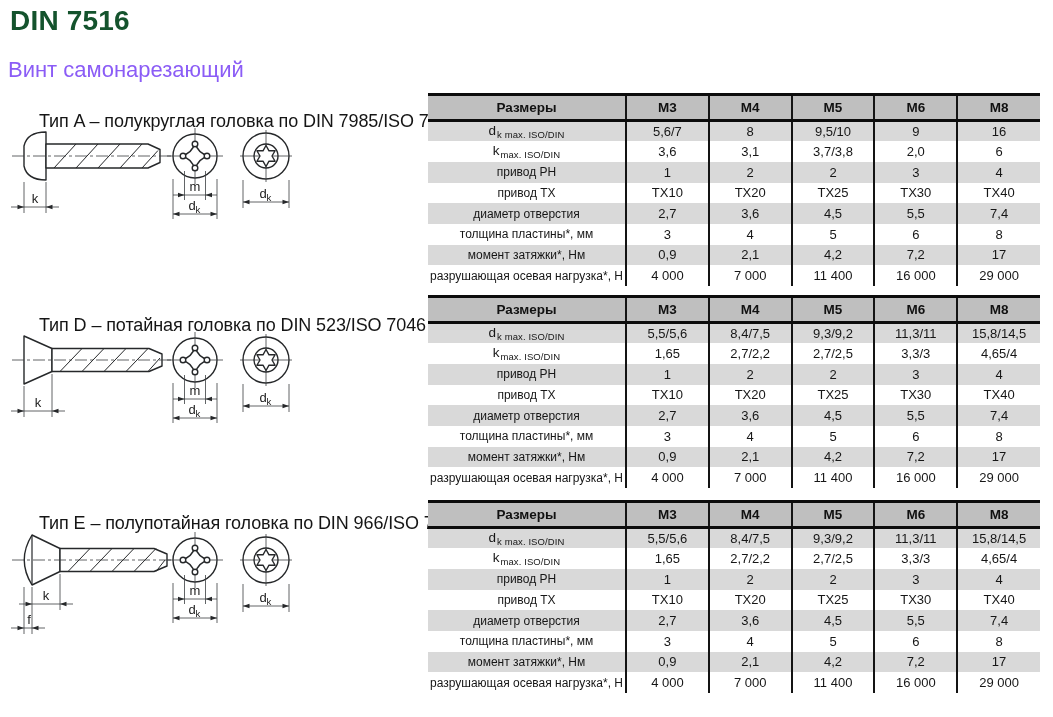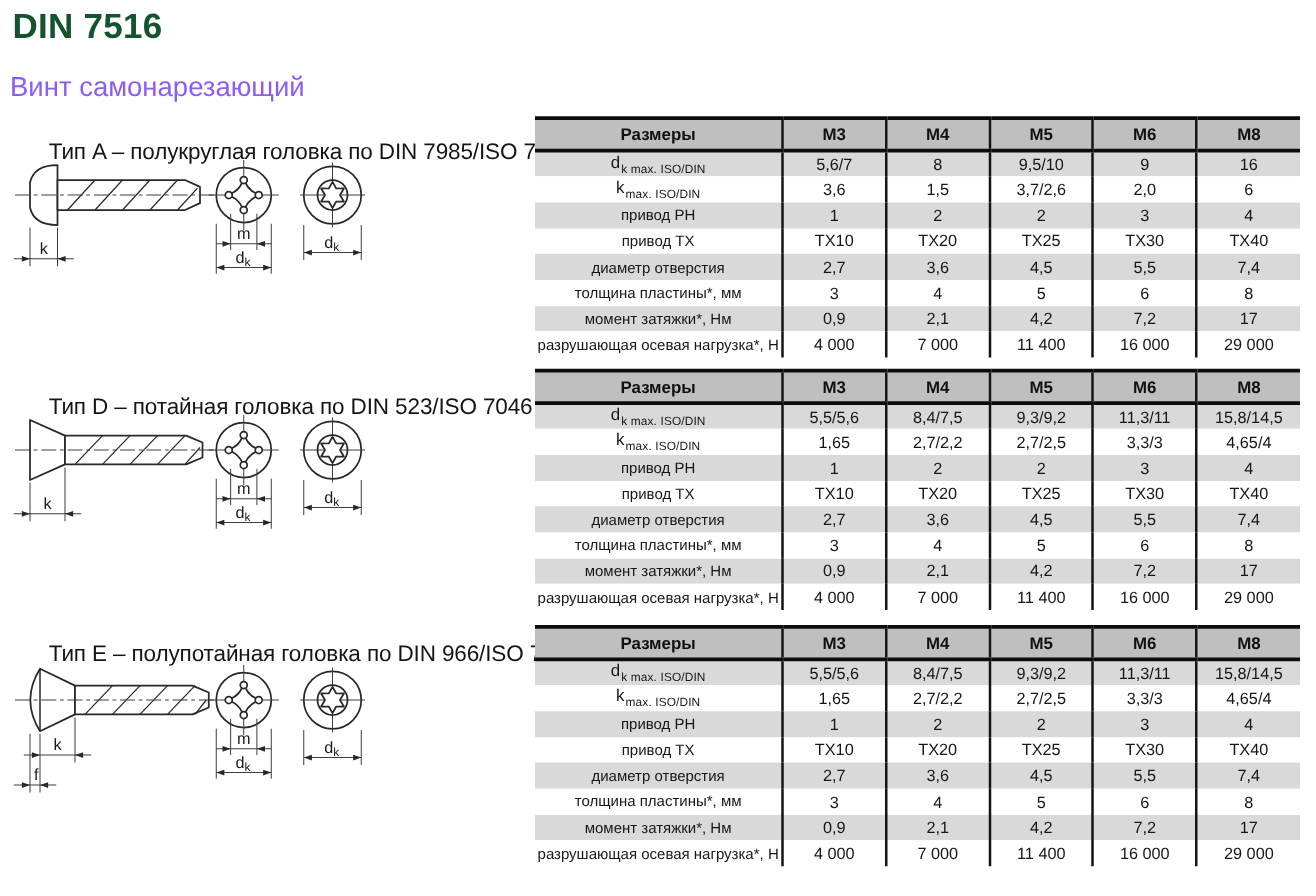--- a/index.html
+++ b/index.html
@@ -310,22 +310,22 @@
           <th><span class="lb">d</span><sub>k max. ISO/DIN</sub></th>
           <td>5,6/7</td>
           <td>8</td>
           <td>9,5/10</td>
           <td>9</td>
           <td>16</td>
         </tr>
         <tr>
           <th><span class="lb">k</span><sub>max. ISO/DIN</sub></th>
           <td>3,6</td>
-          <td>1,5</td>
-          <td>3,7/2,6</td>
+          <td>3,1</td>
+          <td>3,7/3,8</td>
           <td>2,0</td>
           <td>6</td>
         </tr>
         <tr>
           <th>привод PH</th>
           <td>1</td>
           <td>2</td>
           <td>2</td>
           <td>3</td>
           <td>4</td>

